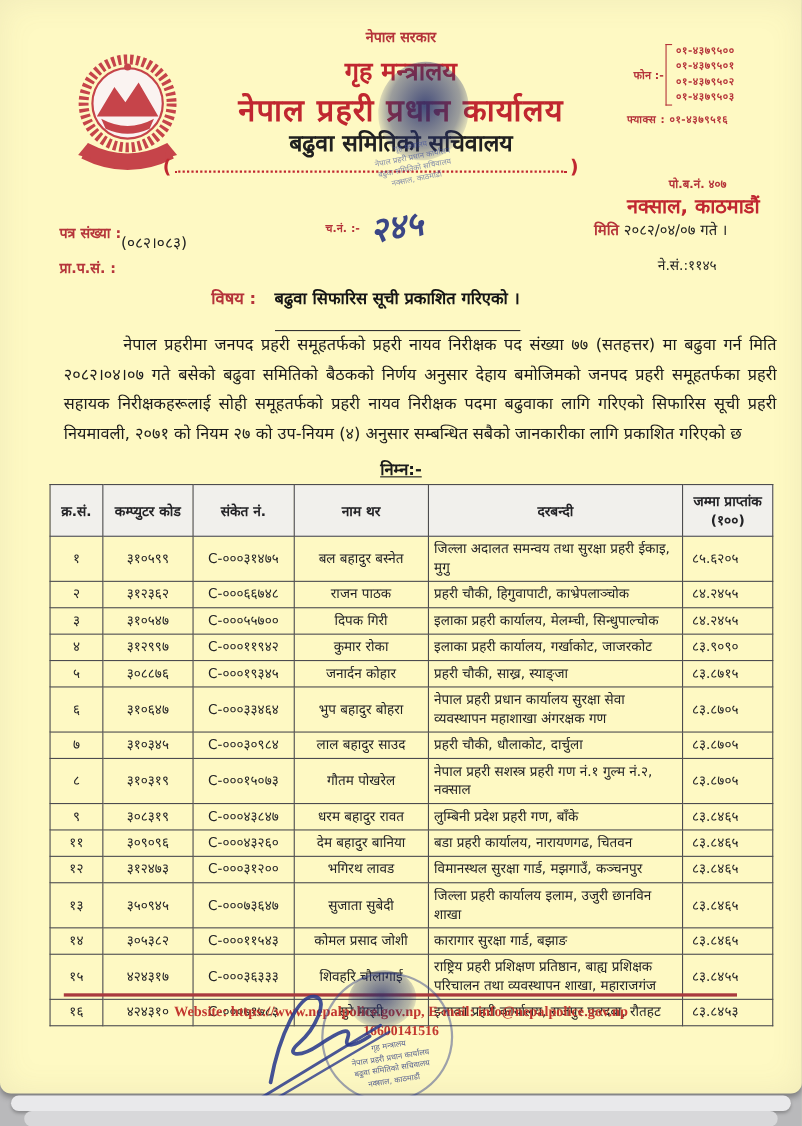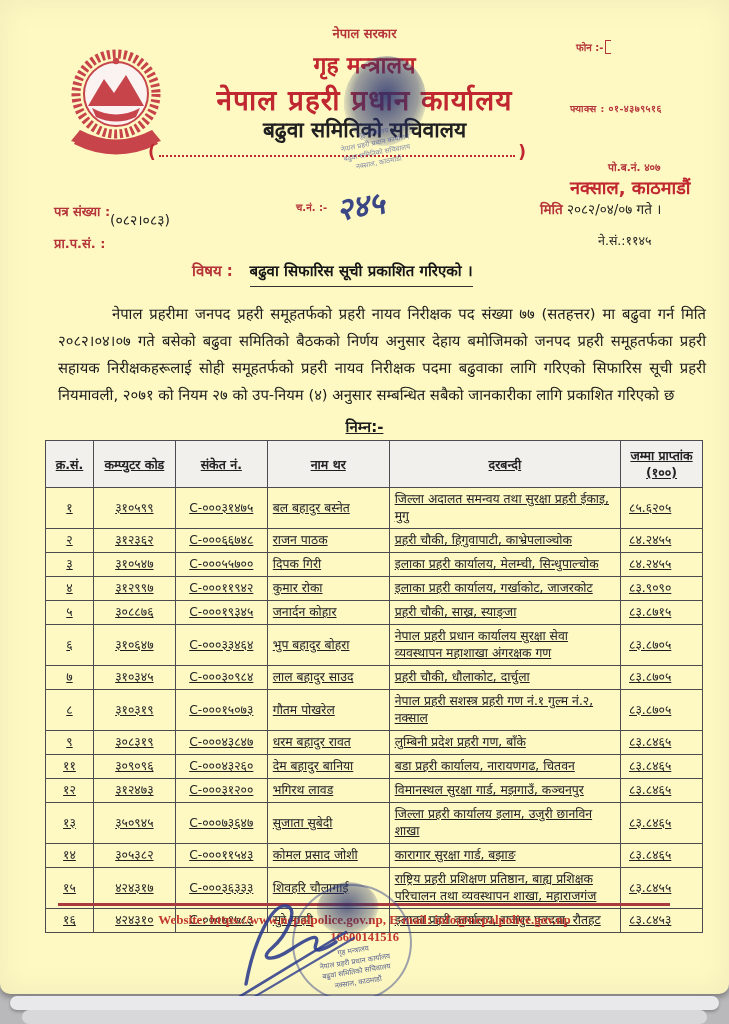--- a/index.html
+++ b/index.html
@@ -55,34 +55,34 @@
   .prapasa { left:54px; top:234px; font-size:13px; font-weight:bold; color:#b5343a; }
   .chano-label { left:296px; top:200px; font-size:10px; font-weight:bold; color:#b5343a; }
   .chano-hand { left:336px; top:184px; font-size:31px; color:#27337f; font-style:italic;
     transform:rotate(-9deg); font-weight:bold; opacity:.9; }
   .miti { left:540px; top:200px; font-size:13.5px; color:#222; }
   .miti .lbl { color:#b5343a; font-weight:bold; }
   .nesa { left:598px; top:232px; font-size:12.5px; color:#222; }
 
   .subject-row { left:192px; top:260px; font-size:15px; }
   .subject-row .lbl { color:#b5343a; font-weight:bold; margin-right:12px; }
-  .subject-row .txt { color:#151515; font-weight:bold; border-bottom:1.5px solid #333; padding-bottom:6px; }
+  .subject-row .txt { color:#151515; font-weight:bold; border-bottom:1.5px solid #333; padding-bottom:20px; }
 
   .body-par { left:58px; top:300px; width:648px; font-size:14.8px; line-height:27px;
     text-align:justify; text-indent:54px; color:#1b1b1b; }
   .nimna { top:416px; left:0; right:0; text-align:center; font-size:15px; font-weight:bold;
     text-decoration:underline; color:#1b1b1b; }
 
   
-  .tbl { left:45px; top:440px; width:658px; border-collapse:collapse;text-decoration:underline; }
+  .tbl { left:45px; top:440px; width:658px; border-collapse:collapse; }
   .tbl th, .tbl td { border:1.4px solid #4c4c50; padding:3px 5px; font-size:12.3px; color:#232326; }
   .tbl th { font-weight:bold; text-align:center; font-size:12.5px; padding:6px 3px; background:#f1f0ec; }
   .tbl td.c { text-align:center; }
   .tbl td.score { text-align:left; padding-left:8px; white-space:nowrap; }
-  .tbl td.name { white-space:nowrap; }
+  .tbl td.name { white-space:nowrap;text-align:center; }
   .tbl td { line-height:17px; }
 
   
   .red-rule { left:58px; top:903px; width:612px; height:3px; background:#a93a3e; }
   .website-line { top:912px; left:0; right:0; text-align:center; color:#c2372f;
     font-family:"Liberation Serif", serif; font-weight:bold; font-size:13px; }
   .tollfree { top:930px; left:0; right:0; text-align:center; color:#c2372f;
     font-family:"Liberation Serif", serif; font-weight:bold; font-size:12.5px; }
 
   .footer-stamp { left:292px; top:884px; width:120px; height:118px; border-radius:50%;
@@ -133,20 +133,31 @@
 
       <div>बढुवा समितिको सचिवालय</div>
 
       <div>नक्साल, काठमाडौं</div>
 
   </div>
 
   <div class="abs phone-block">
     <span class="phone-label">फोन :-</span>
     <span class="phone-bracket"></span>
+    <ul class="phone-list">
+
+        <li>०१-४३७९५००</li>
+
+        <li>०१-४३७९५०१</li>
+
+        <li>०१-४३७९५०२</li>
+
+        <li>०१-४३७९५०३</li>
+
+    </ul>
   </div>
   <div class="abs fax-line">फ्याक्स : ०१-४३७९५१६</div>
   <div class="abs pobox">पो.ब.नं. ४०७</div>
   <div class="abs addr">नक्साल, काठमाडौं</div>
 
   <div class="abs letterno-label">पत्र संख्या :</div>
   <div class="abs letterno-value">(०८२।०८३)</div>
   <div class="abs prapasa">प्रा.प.सं. :</div>
   <div class="abs chano-label">च.नं. :-</div>
   <div class="abs chano-hand">२४५</div>

